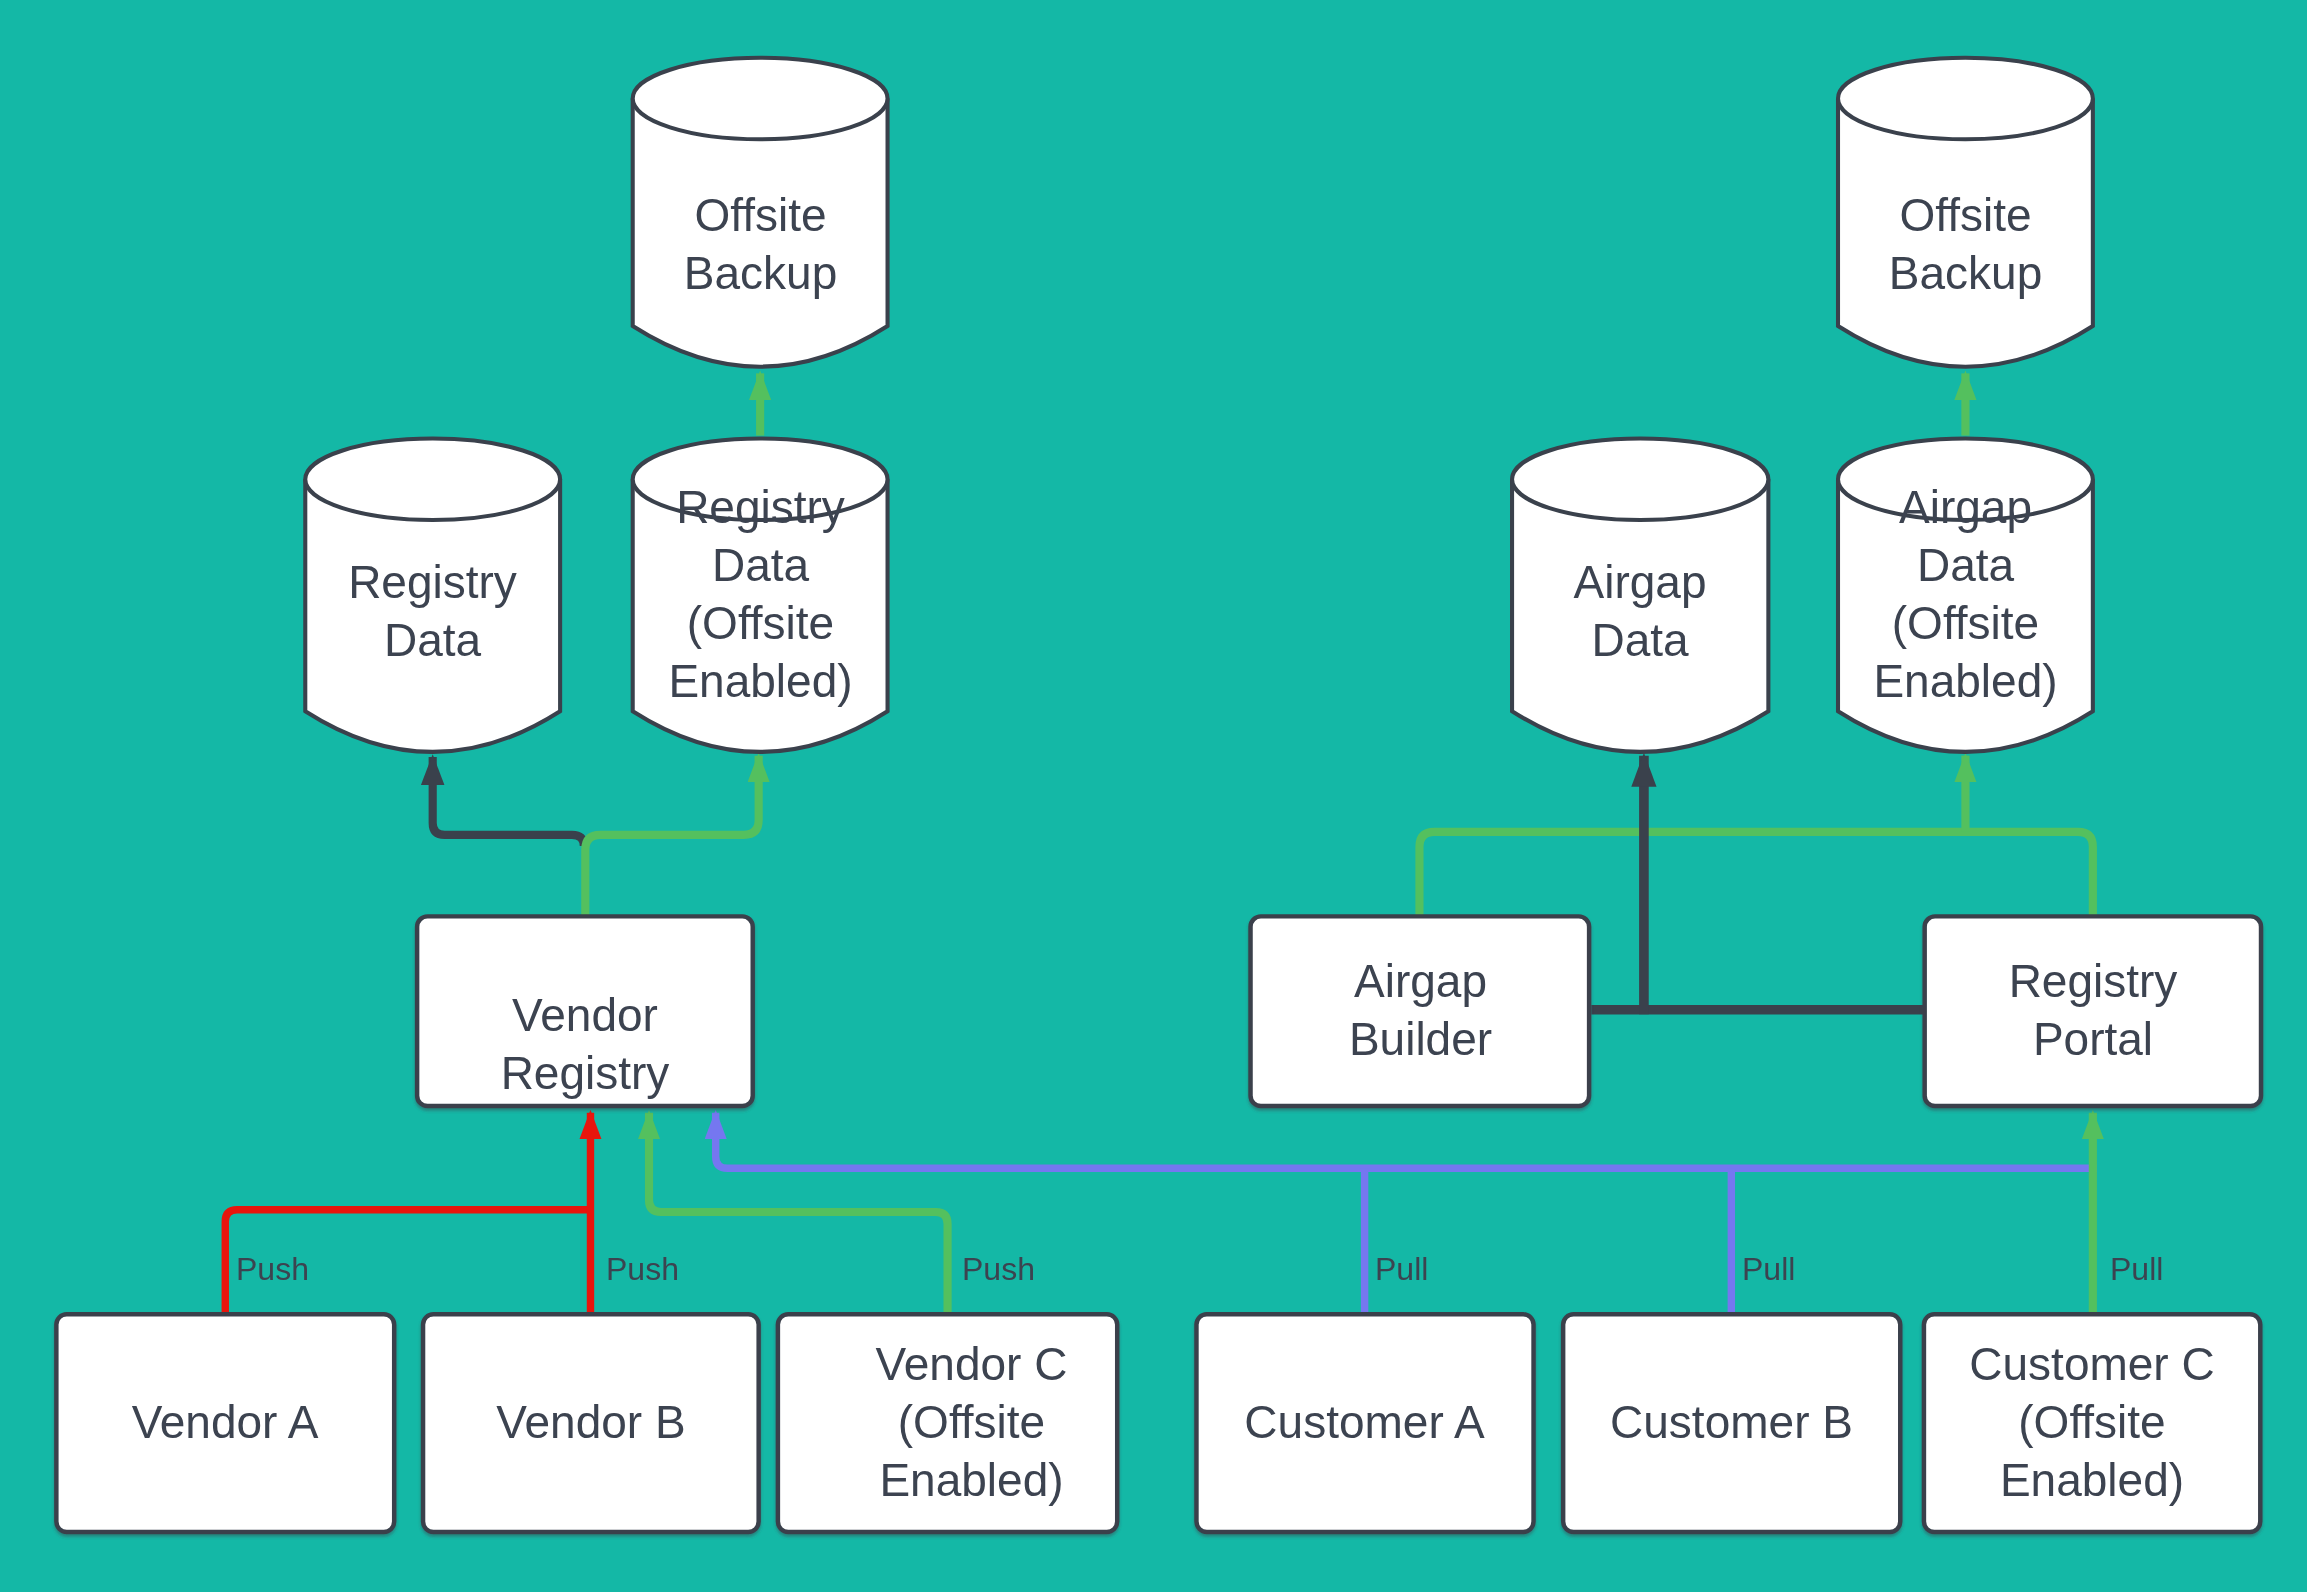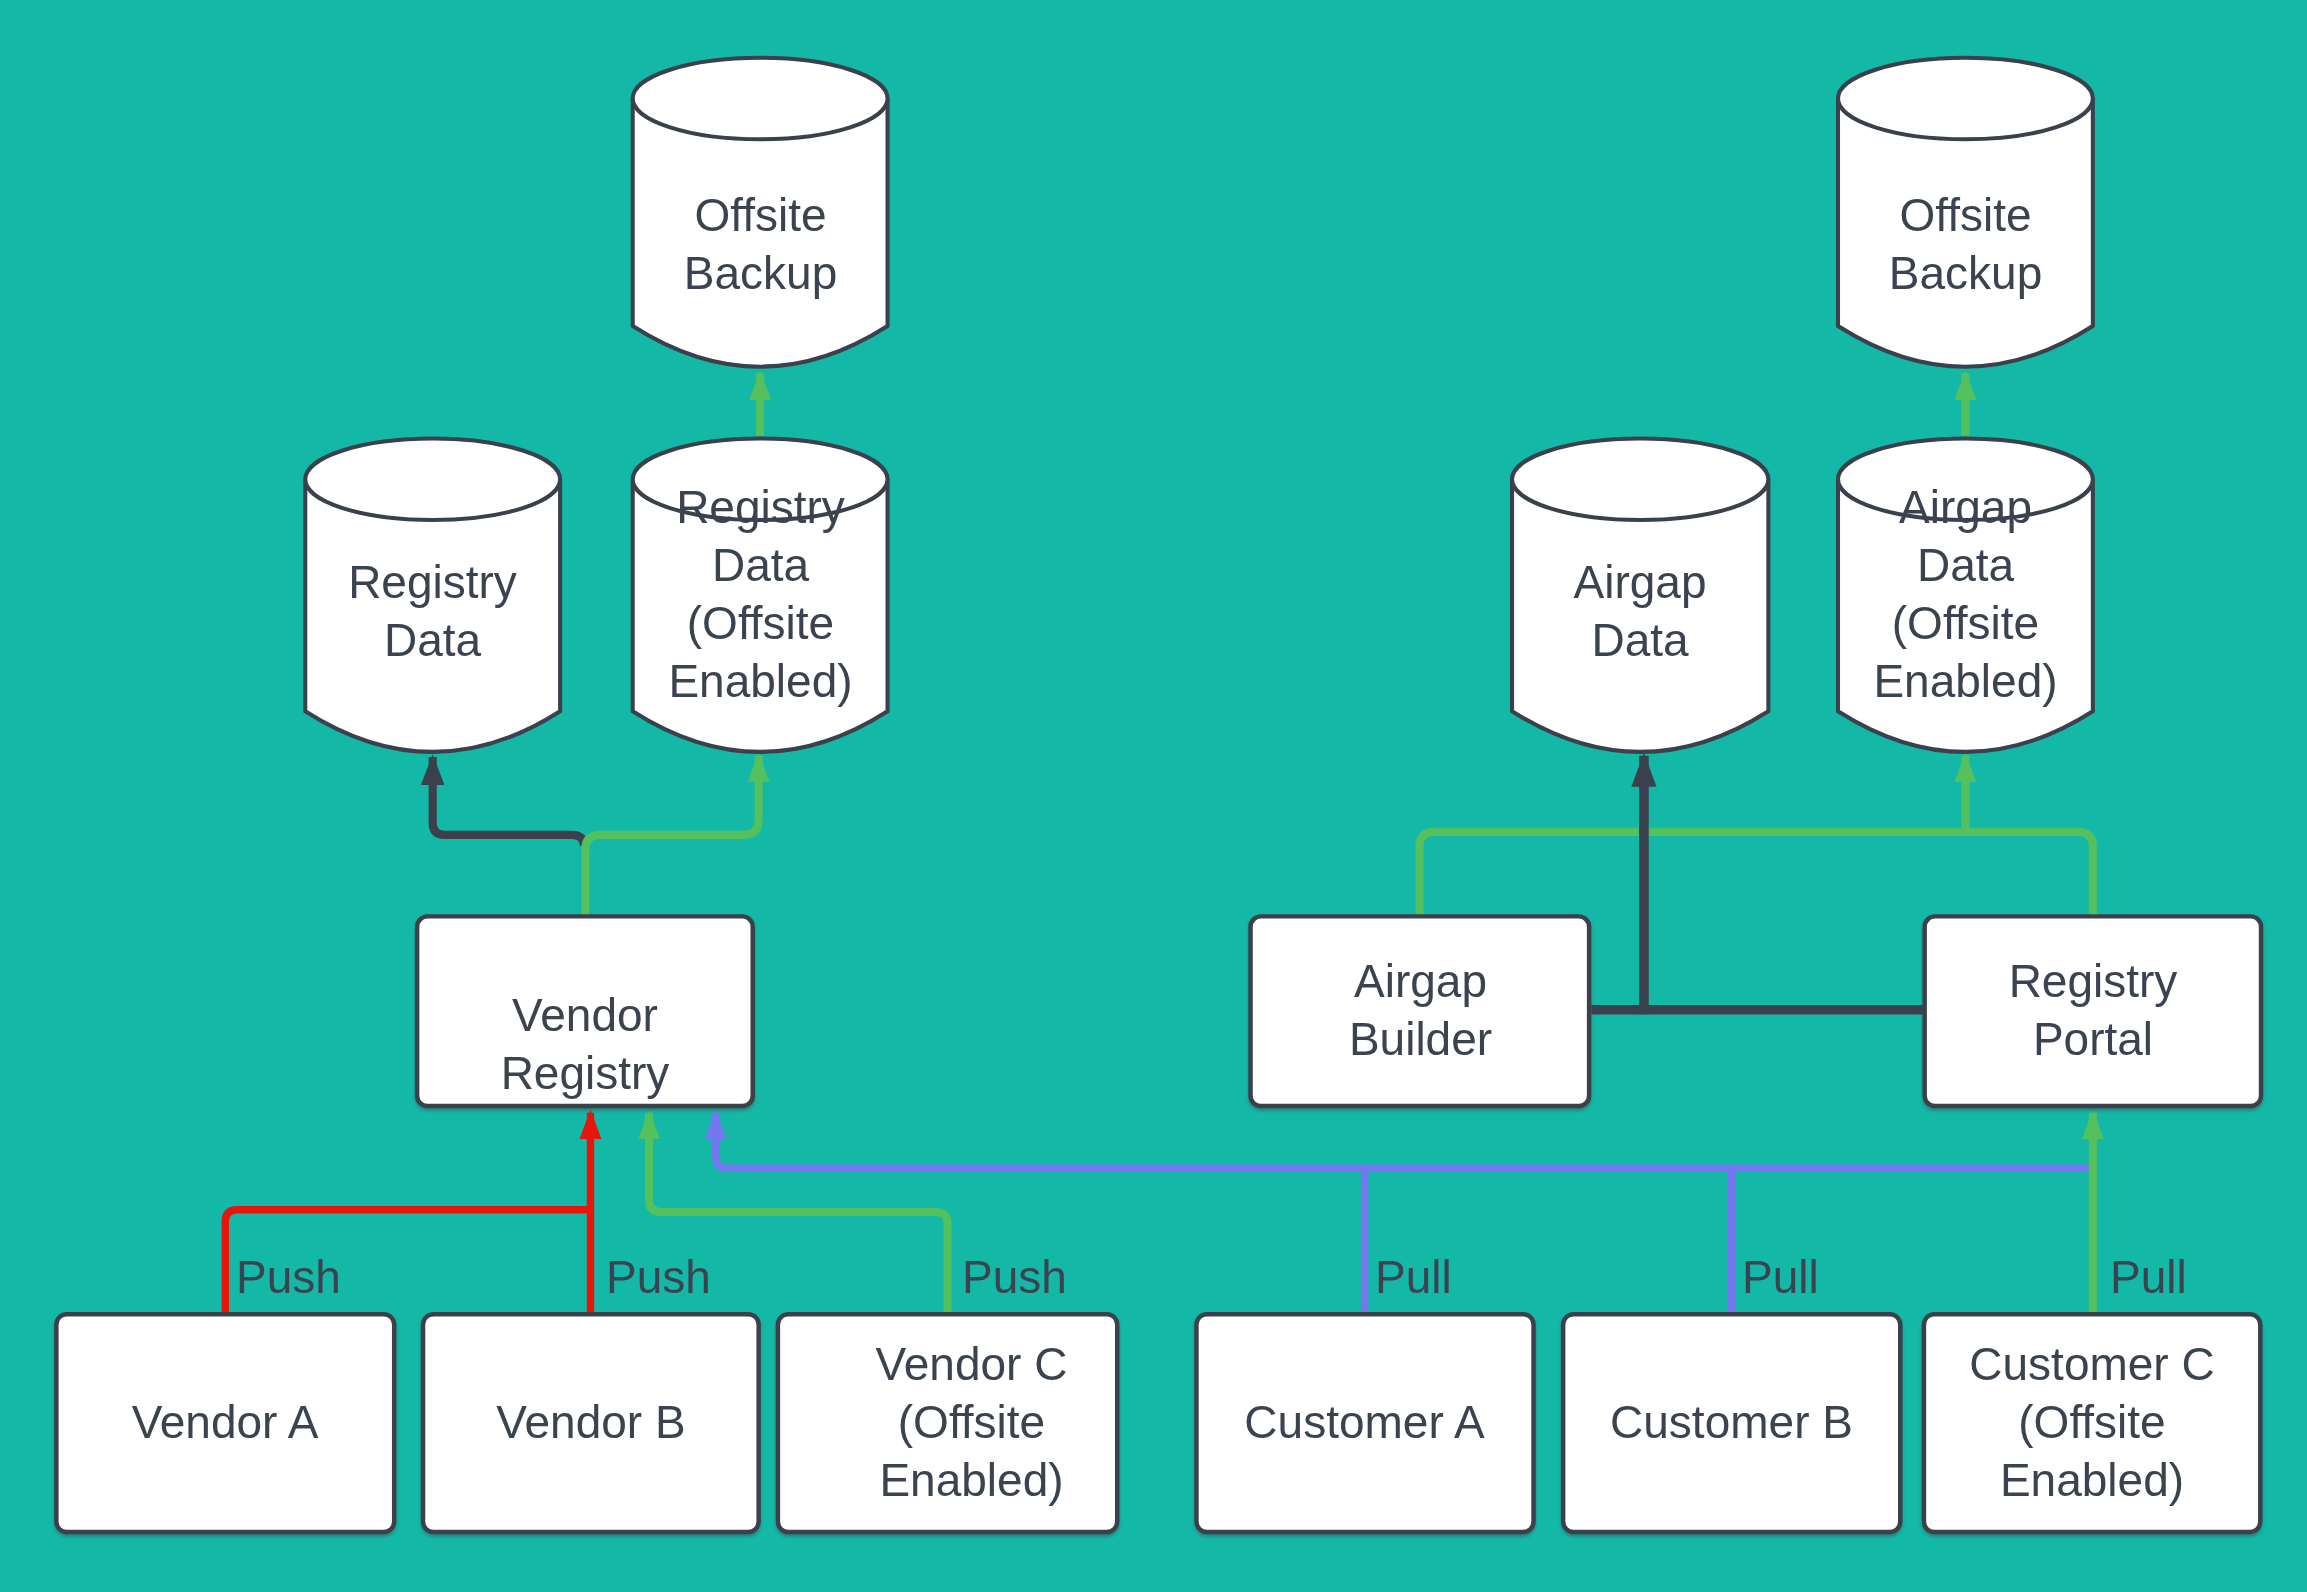--- a/index.html
+++ b/index.html
@@ -27,21 +27,21 @@
     justify-content: center;
     text-align: center;
     white-space: pre-line;
     font-size: 46px;
     line-height: 1.26;
     color: #3c4350;
     pointer-events: none;
   }
   .edge-label {
     position: absolute;
-    font-size: 46px;
+    font-size: 32px;
     line-height: 1.1;
     color: #3c4350;
     white-space: nowrap;
   }
   .edge {
     fill: none;
   }
   .edge-colored { stroke-width: 10; }
   .edge-green   { stroke-width: 11; }
   .edge-dark    { stroke-width: 11; }

